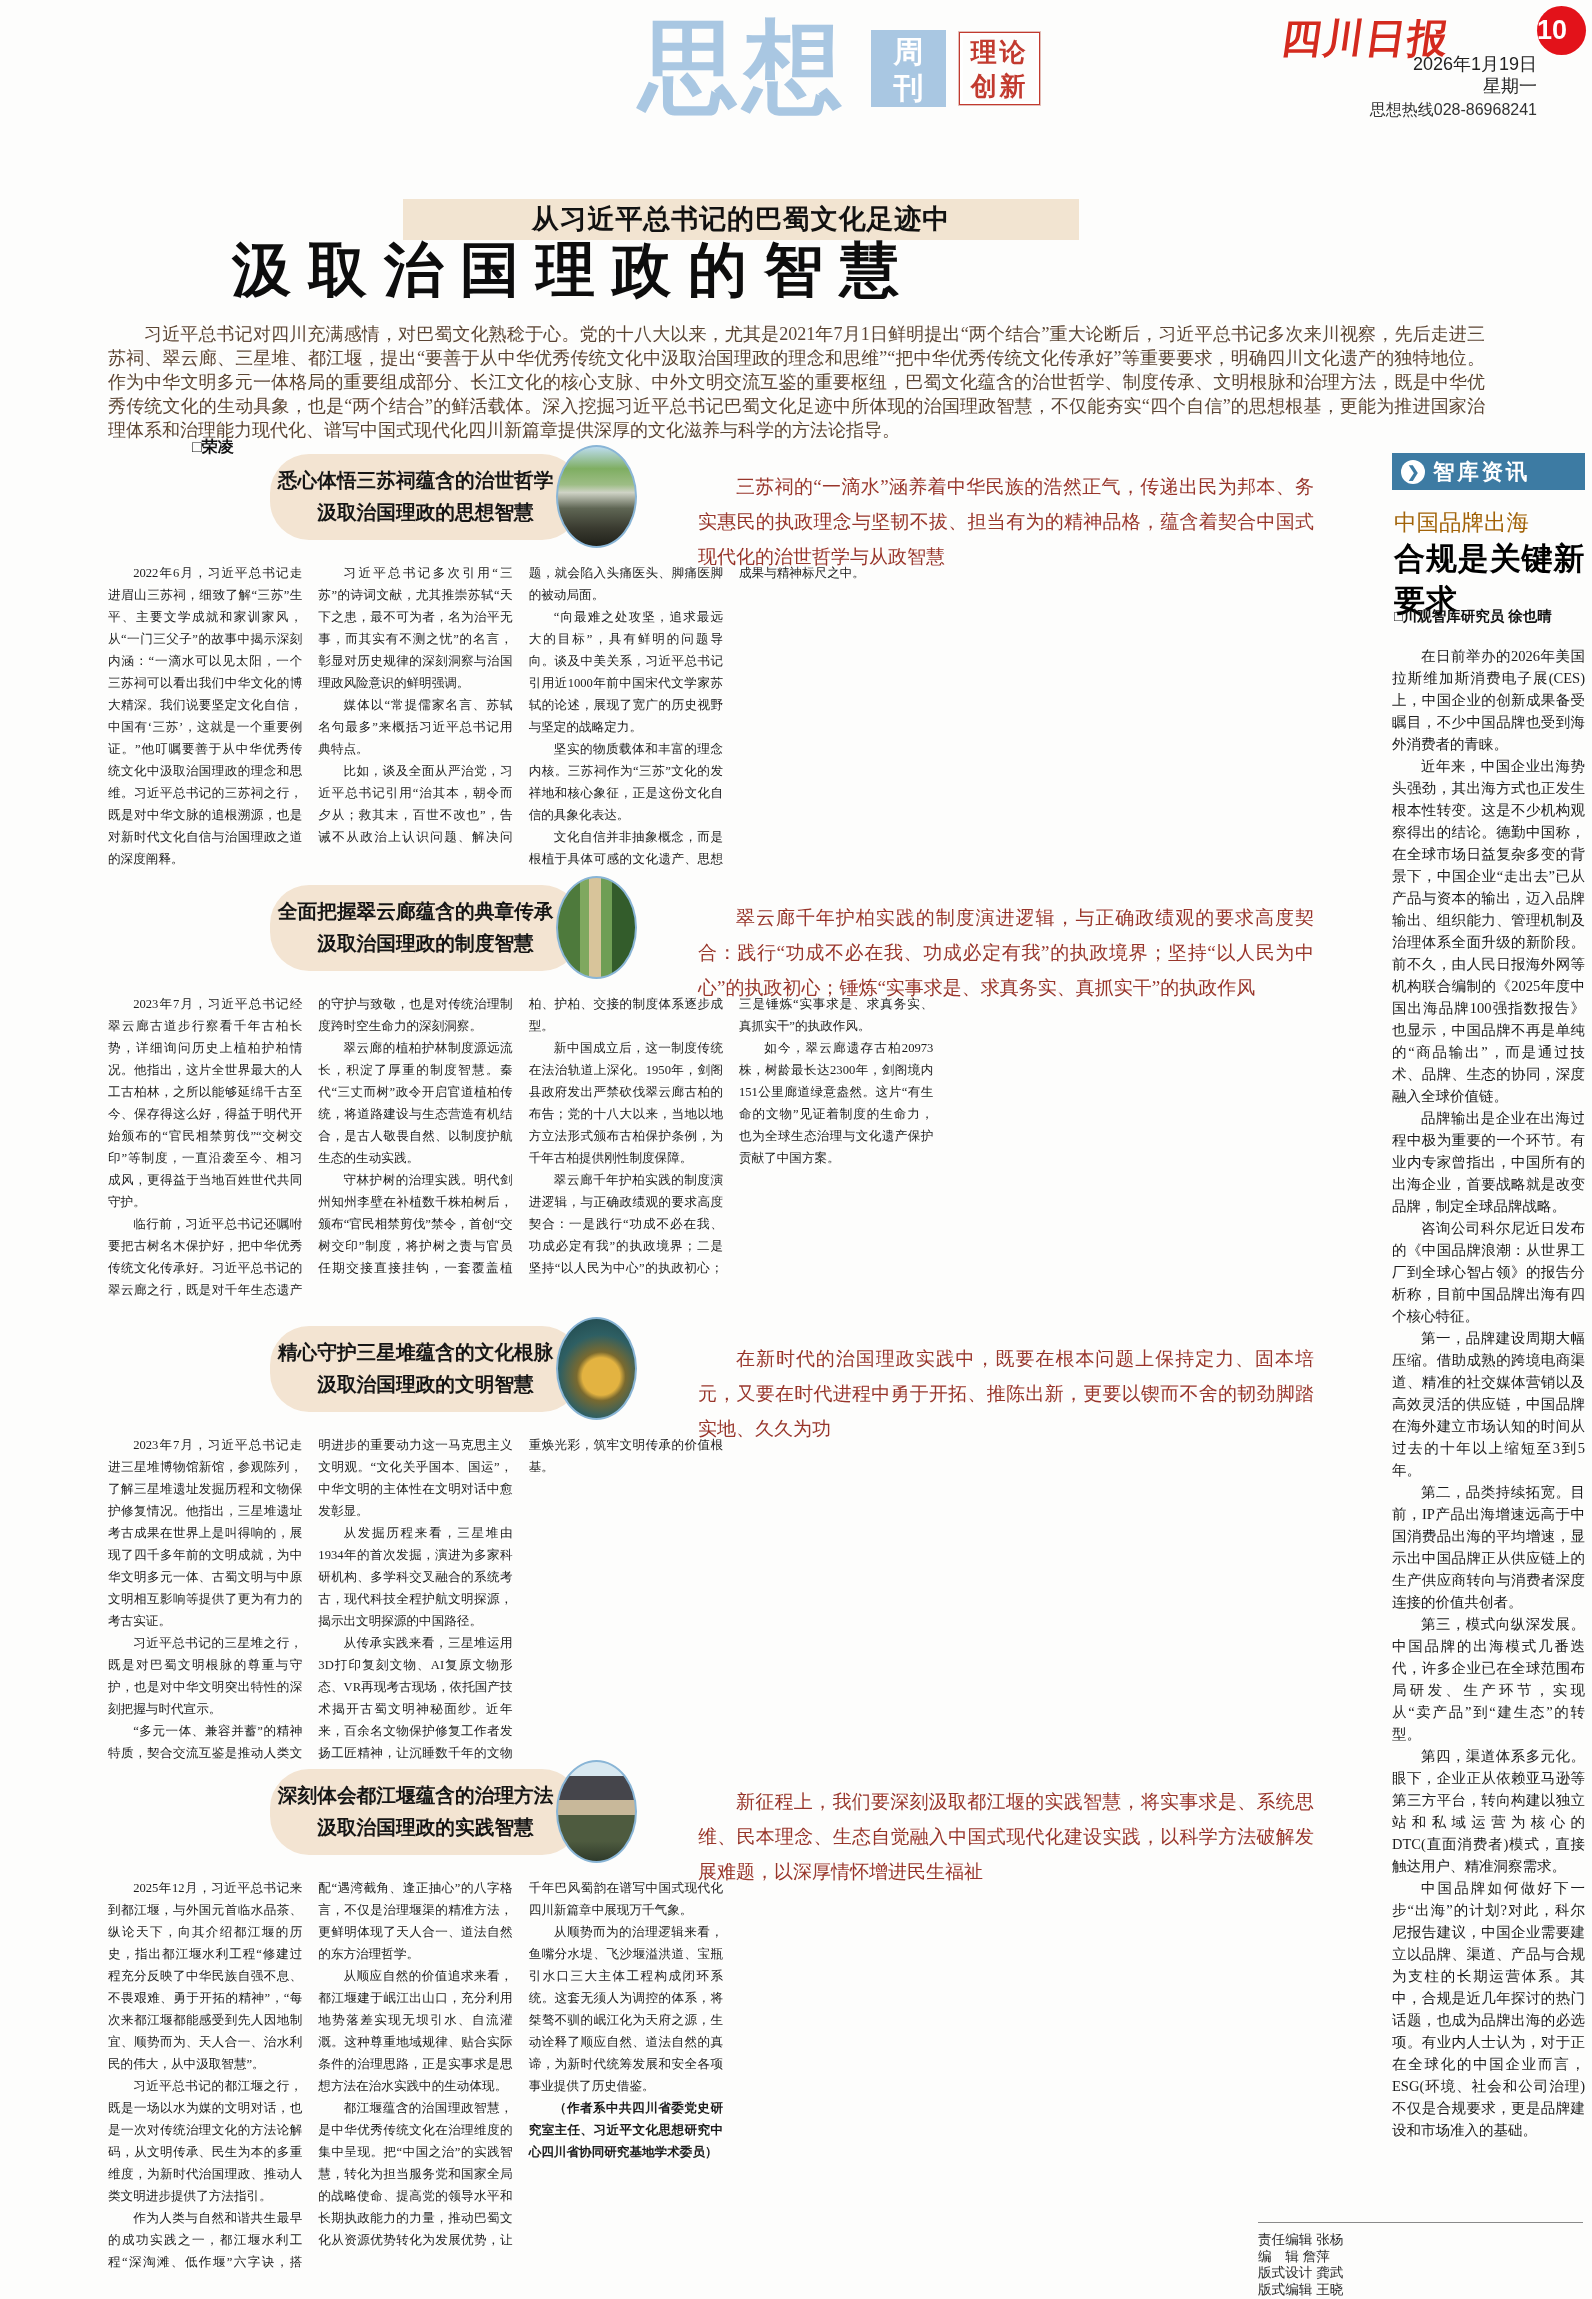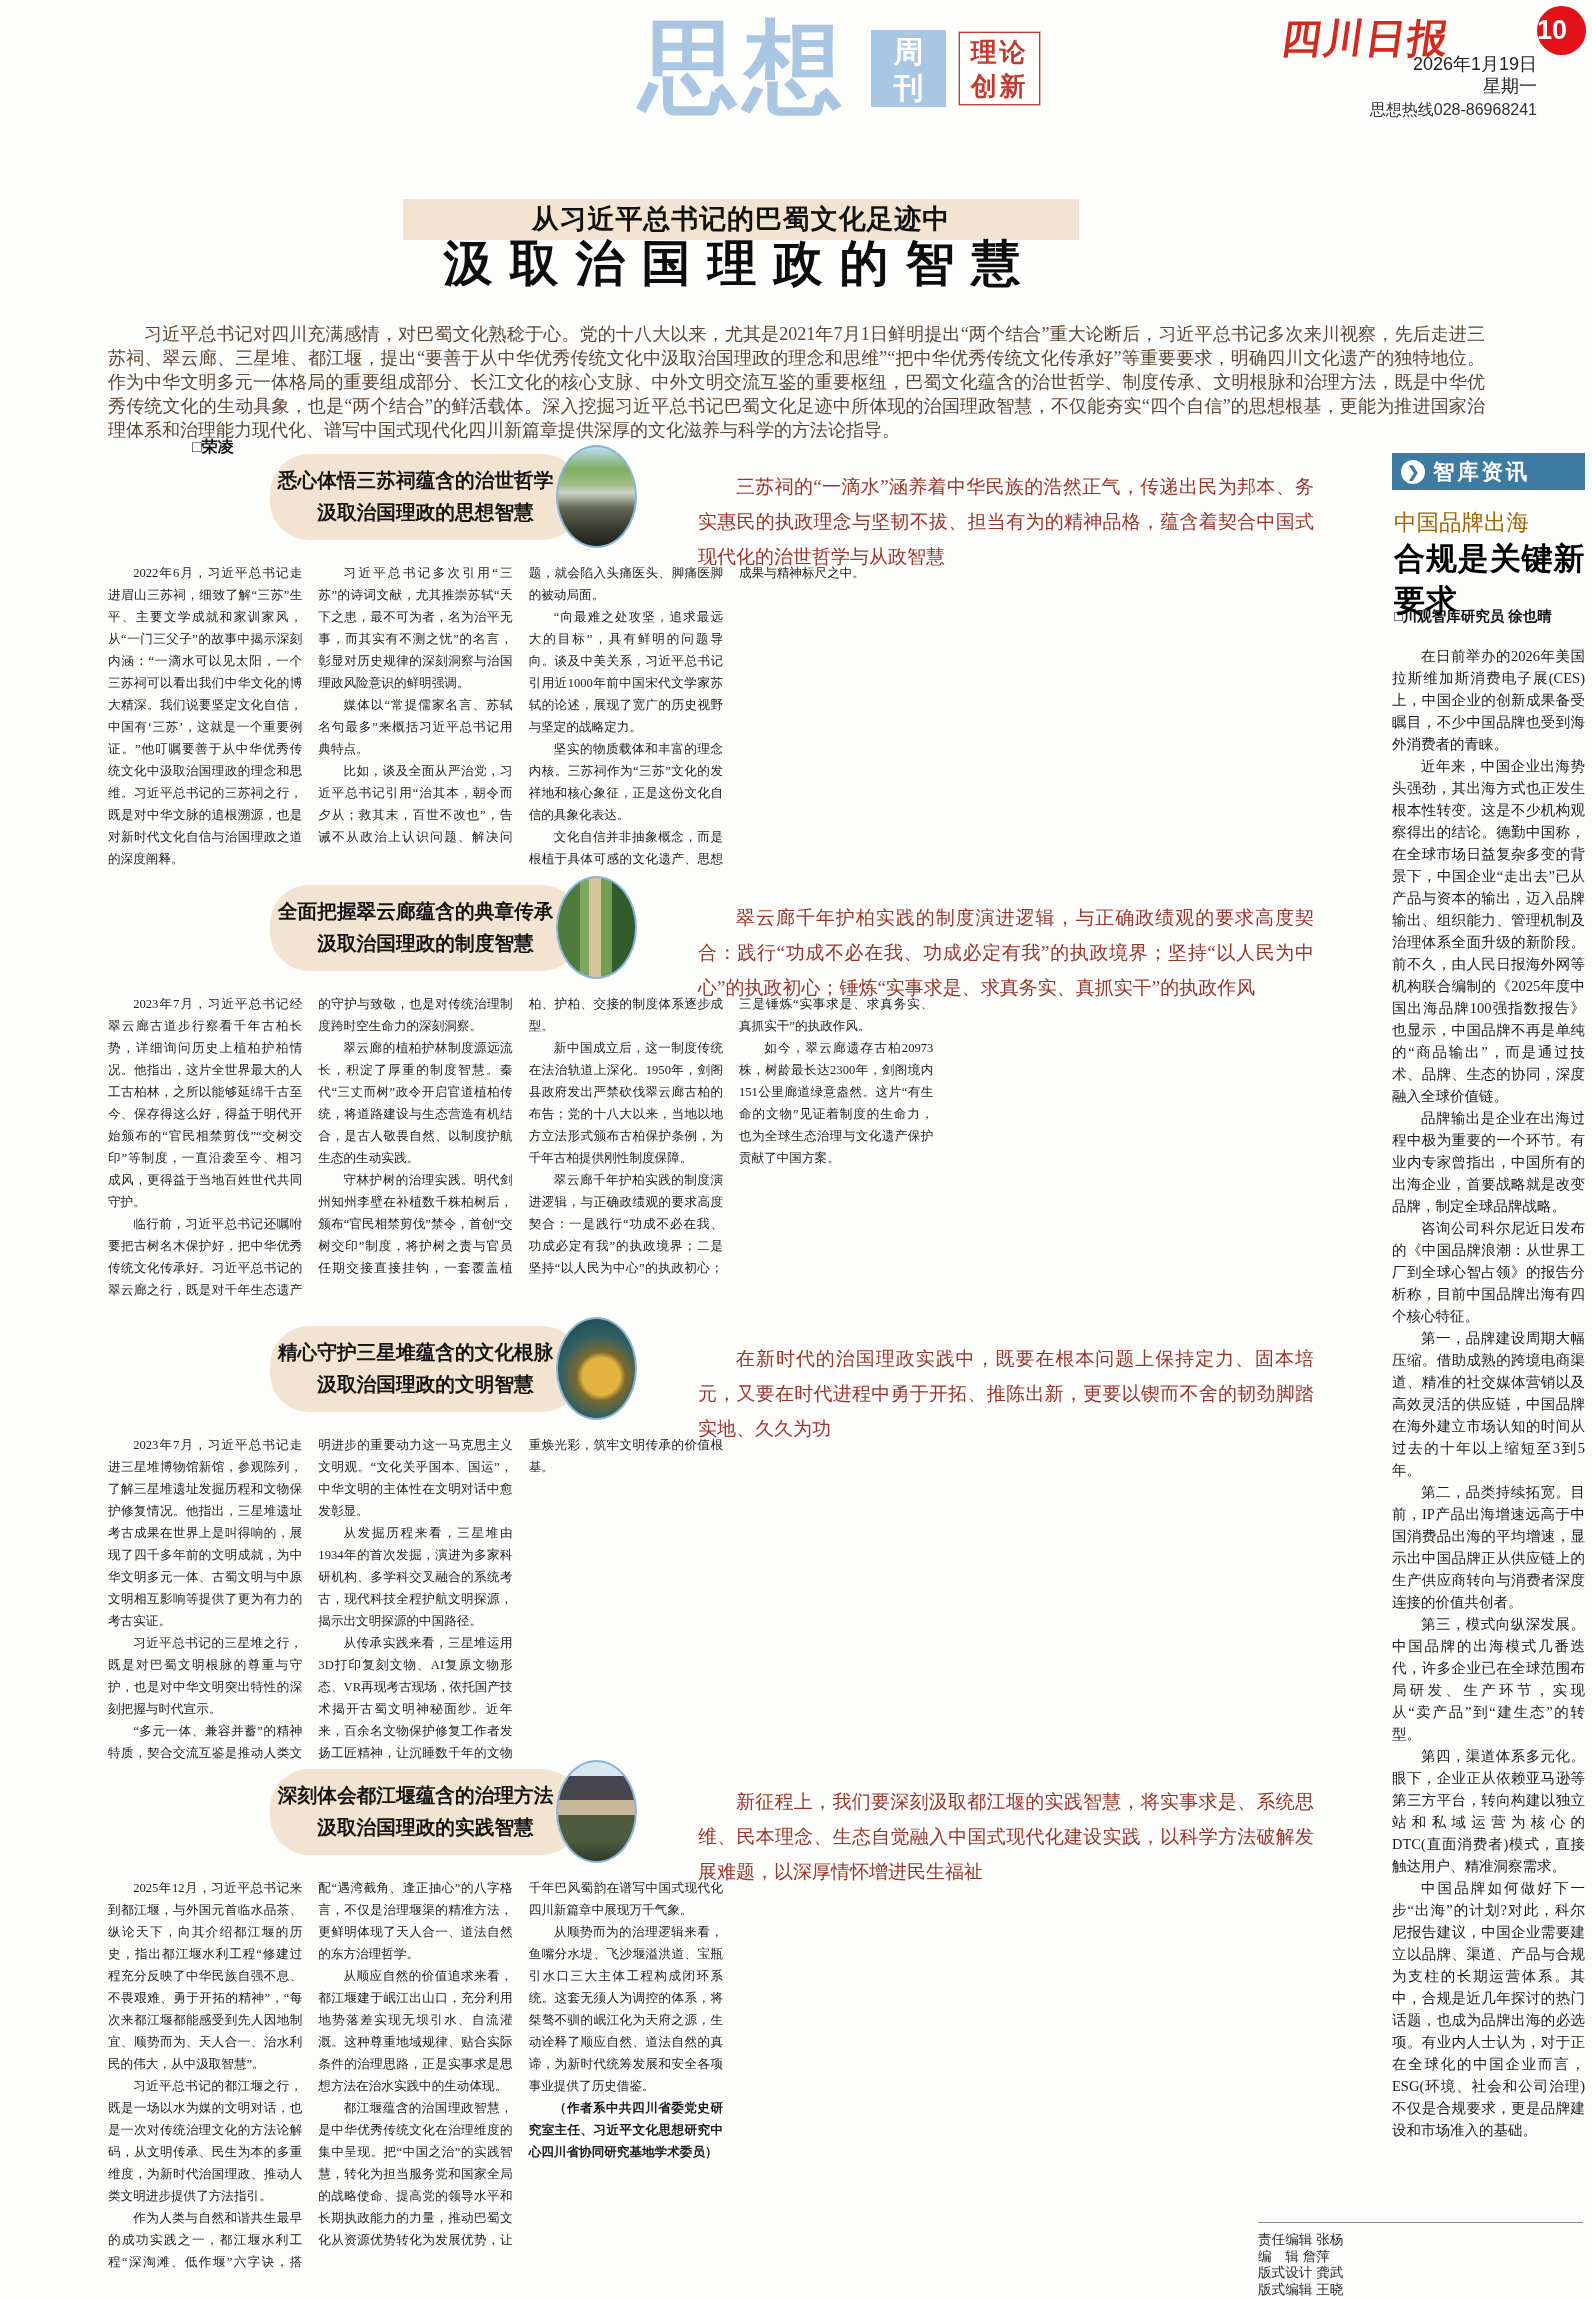--- a/index.html
+++ b/index.html
@@ -20,22 +20,22 @@
   .page-badge { position:absolute; left:1537px; top:5.6px; width:49px; height:49px; border-radius:50%;
                 background:#e3121a; color:#fff; font-size:27px; font-weight:bold; line-height:49px; }
   .date-block { position:absolute; left:1209px; top:54px; width:328px; text-align:right; color:#222;
                 font-size:18px; line-height:21.5px; }
   .date-block .hotline { font-size:16px; color:#333; margin-top:1.9px; }
 
   
   .kicker-wrap { position:absolute; left:403px; top:199px; width:676px; height:41px; background:#f2e4d1;
                  text-align:center; }
   .kicker { font-size:27px; font-weight:bold; color:#111; line-height:41px; letter-spacing:0.9px; }
-  .main-title { position:absolute; left:232px; top:231px; width:1017px; text-align:center;
-                font-size:49px; font-weight:bold; color:#0d0d0d; letter-spacing:17px; }
+  .main-title { position:absolute; left:232px; top:231px; width:1017px; text-align:left;
+                font-size:59px; font-weight:bold; color:#0d0d0d; letter-spacing:17px; }
   .intro { position:absolute; left:108px; top:322px; width:1377px; font-family:"Liberation Serif", serif;
            font-size:18px; line-height:24px; color:#5c4533; text-align:justify; text-indent:2em; }
   .byline { position:absolute; left:192px; top:437px; font-size:16px; font-weight:bold; color:#111; }
 
   
   .section { position:absolute; left:108px; width:1246px; }
   .sec1 { top:454px; } .sec2 { top:885px; } .sec3 { top:1326px; } .sec4 { top:1769px; }
   .capsule { position:absolute; left:162px; top:0; width:311px; height:86px; background:#f3e4d2;
              border-radius:39px; text-align:center; padding-top:10.3px; }
   .capsule .t1 { font-size:19.7px; font-weight:bold; color:#151515; line-height:32px; }

